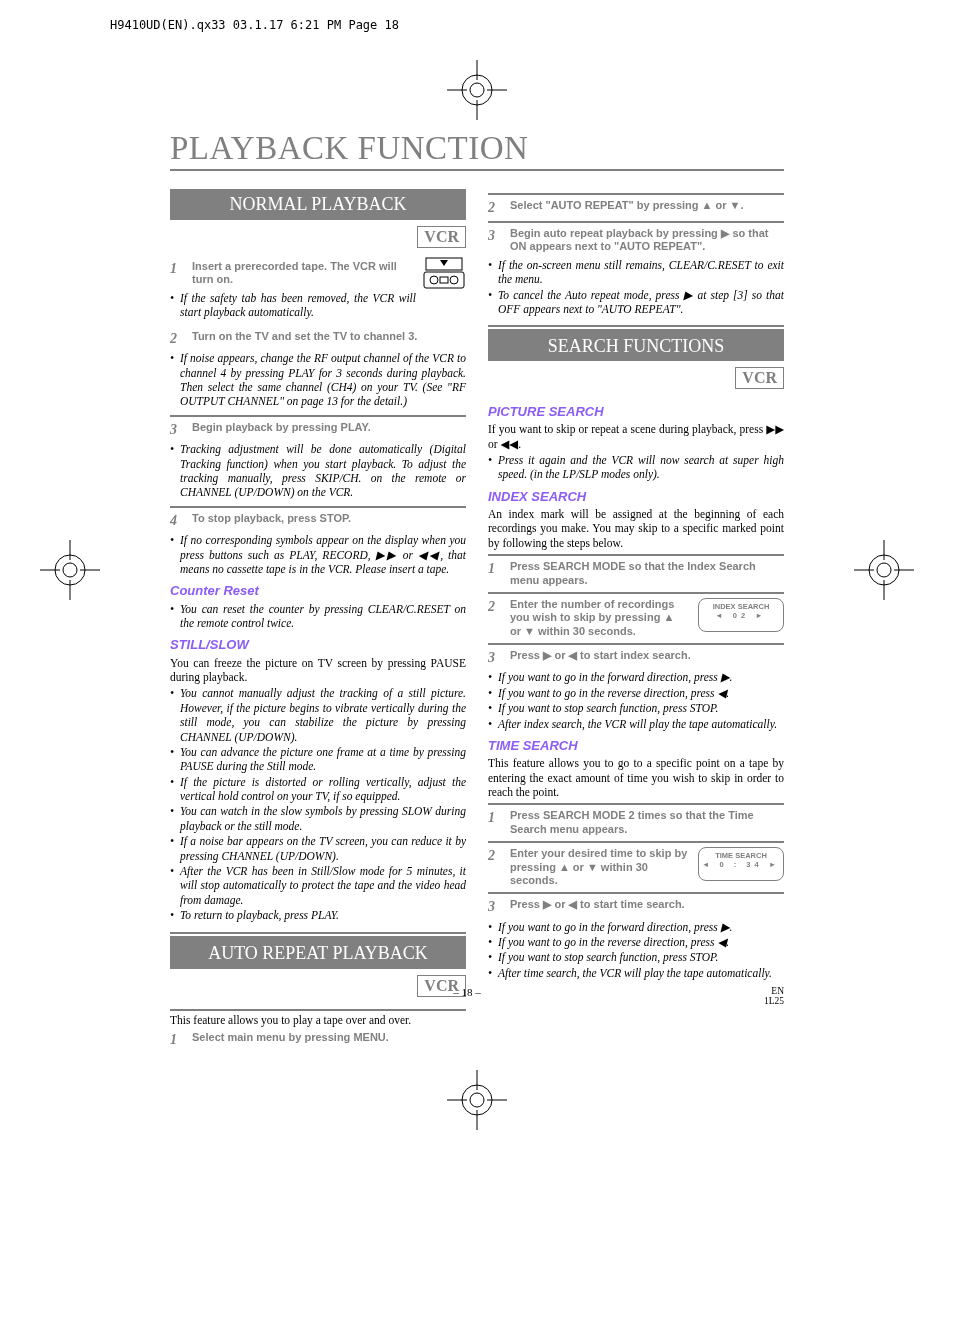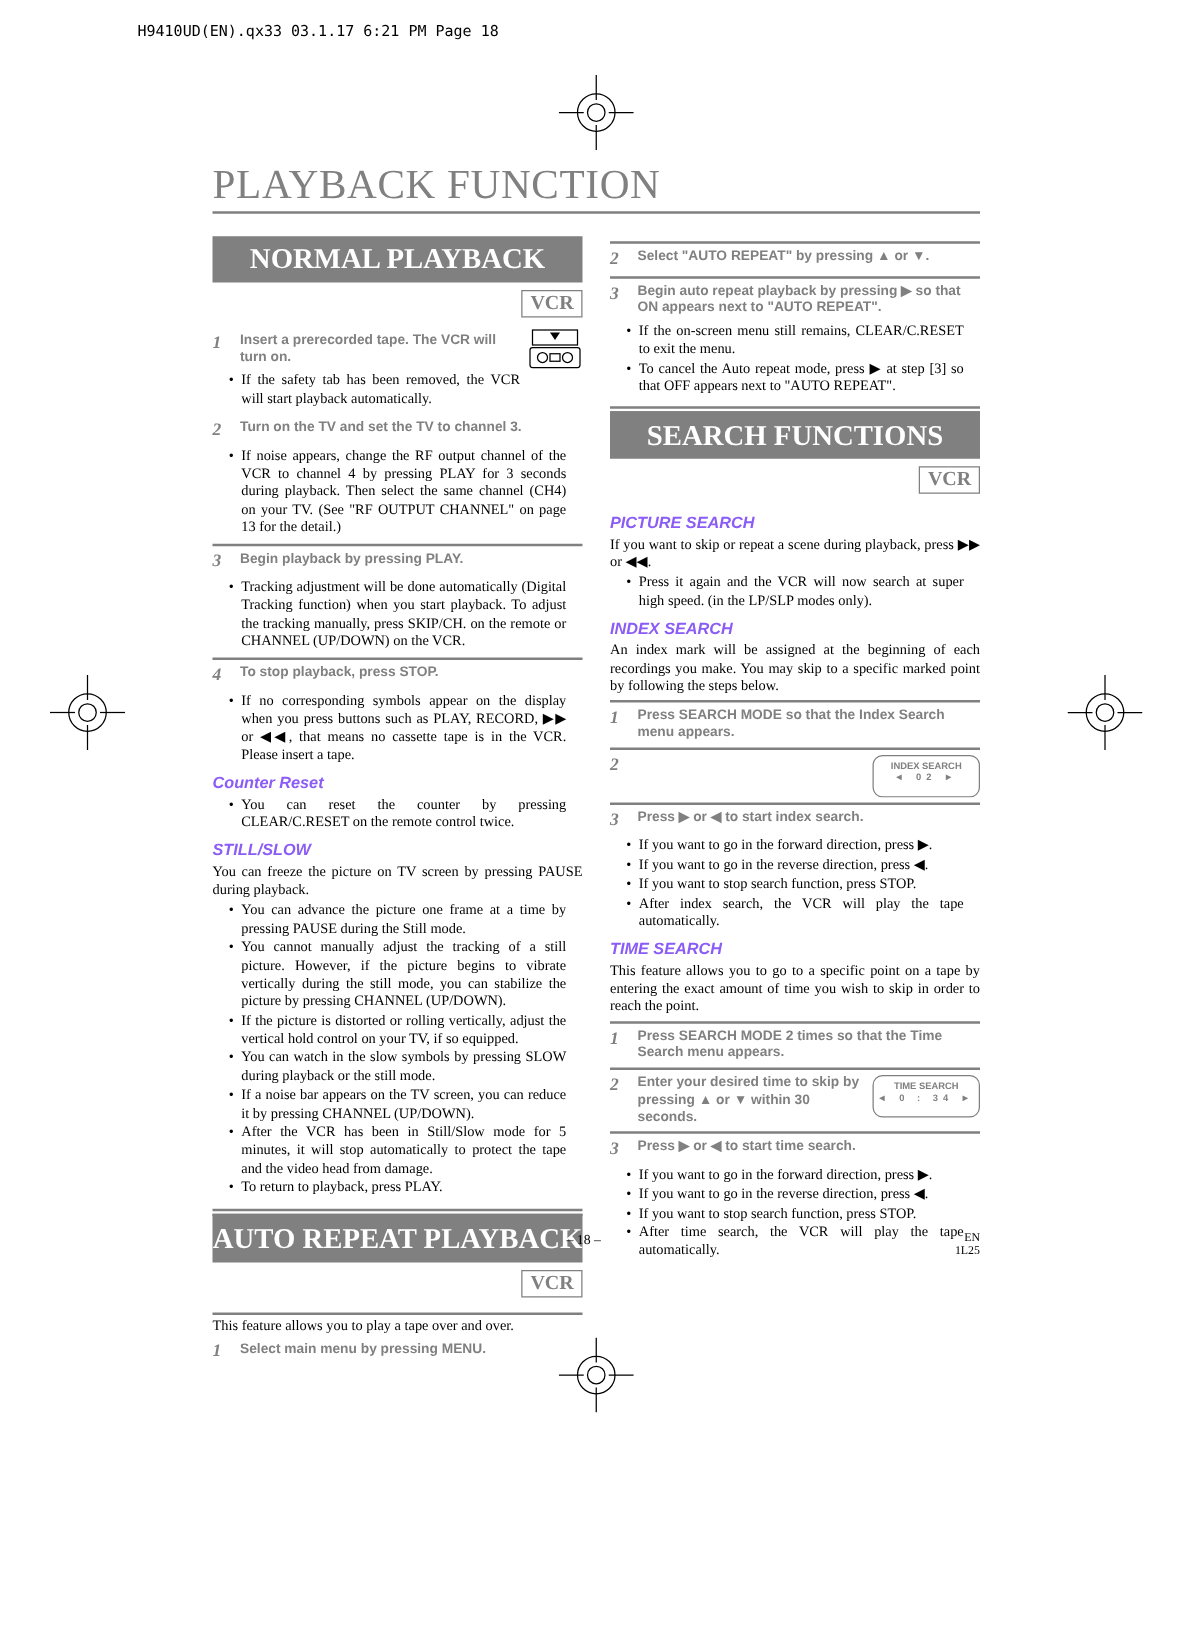--- a/index.html
+++ b/index.html
@@ -5,29 +5,29 @@
   * { margin:0; padding:0; box-sizing:border-box; }
   body { font-family:"Times New Roman",serif; background:#fff; color:#000; }
   .page { width:954px; height:1157px; margin:0 auto; position:relative; padding:0; }
   .slug { position:absolute; top:18px; left:110px; font-family:monospace; font-size:12px; color:#000; }
   .topmark { position:absolute; top:60px; left:50%; transform:translateX(-50%); }
   .cropmark svg { display:block; }
   .content { position:absolute; top:130px; left:170px; width:614px; }
   .title { font-family:"Times New Roman",serif; font-size:33px; color:#808080; border-bottom:2px solid #808080; padding-bottom:2px; margin-bottom:18px; letter-spacing:0.5px; }
   .cols { display:flex; gap:22px; }
   .col { width:296px; font-size:11.5px; line-height:1.25; }
-  .banner { background:#808080; color:#fff; font-family:"Times New Roman",serif; font-size:23px; font-weight:bold; text-align:center; padding:4px 0; border-top:2px solid #808080; margin-bottom:4px; }
+  .banner { background:#808080; color:#fff; font-family:"Times New Roman",serif; font-size:18px; font-weight:normal; text-align:center; padding:4px 0; border-top:2px solid #808080; margin-bottom:4px; }
   .banner.top { border-top:none; }
   .rule { height:2px; background:#808080; margin:4px 0 2px; }
   .vcrbadge { float:right; border:1.5px solid #808080; color:#808080; font-weight:bold; font-size:16px; padding:0 6px; margin-top:2px; font-family:"Times New Roman",serif; }
   .clr { clear:both; height:8px; }
   .step { color:#808080; font-family:Arial,Helvetica,sans-serif; font-weight:bold; font-size:11px; margin:4px 0; display:flex; gap:10px; }
   .step .num { font-style:italic; font-family:"Times New Roman",serif; font-size:14px; min-width:12px; }
   .step .txt { flex:1; }
-  ul.blt { list-style:none; padding:0; margin:2px 13px 6px; }
+  ul.blt { list-style:none; padding:0; margin:2px 0 6px;font-style:italic; }
   ul.blt > li { position:relative; padding-left:10px; text-align:justify; margin-bottom:1px; }
   ul.blt > li::before { content:"•"; position:absolute; left:0; top:0; }
   .subhead { color:#8b5cf6; font-family:Arial,Helvetica,sans-serif; font-weight:bold; font-style:italic; font-size:13px; margin-top:7px; margin-bottom:2px; }
   .para { text-align:justify; margin-bottom:2px; }
   .cassette { float:right; width:44px; margin-left:6px; }
   .osd { float:right; width:86px; height:34px; border:1.5px solid #808080; border-radius:8px; font-size:7.5px; color:#808080; font-family:Arial,sans-serif; text-align:center; padding-top:3px; margin-left:10px; }
   .osd .arrows { letter-spacing:4px; }
   .footer { position:absolute; top:986px; left:170px; width:614px; font-size:11px; display:flex; justify-content:space-between; }
   .footer .r { text-align:right; font-size:9.5px; line-height:1.1; }
   .bottommark { position:absolute; top:1070px; left:50%; transform:translateX(-50%); }
@@ -130,22 +130,22 @@
           </ul>
 
         <div class="subhead">Counter Reset</div>
         <ul class="blt">
             <li>You can reset the counter by pressing CLEAR/C.RESET on the remote control twice.</li>
           </ul>
 
         <div class="subhead">STILL/SLOW</div>
         <div class="para">You can freeze the picture on TV screen by pressing PAUSE during playback.</div>
         <ul class="blt">
+          <li>You cannot manually adjust the tracking of a still picture. However, if the picture begins to vibrate vertically during the still mode, you can stabilize the picture by pressing CHANNEL (UP/DOWN).</li>
           <li>You can advance the picture one frame at a time by pressing PAUSE during the Still mode.</li>
-          <li>You cannot manually adjust the tracking of a still picture. However, if the picture begins to vibrate vertically during the still mode, you can stabilize the picture by pressing CHANNEL (UP/DOWN).</li>
           <li>If the picture is distorted or rolling vertically, adjust the vertical hold control on your TV, if so equipped.</li>
           <li>You can watch in the slow symbols by pressing SLOW during playback or the still mode.</li>
           <li>If a noise bar appears on the TV screen, you can reduce it by pressing CHANNEL (UP/DOWN).</li>
           <li>After the VCR has been in Still/Slow mode for 5 minutes, it will stop automatically to protect the tape and the video head from damage.</li>
           <li>To return to playback, press PLAY.</li>
         </ul>
 
         <div class="rule" style="margin-top:10px"></div>
         <div class="banner">AUTO REPEAT PLAYBACK</div>
         <span class="vcrbadge">VCR</span>
@@ -190,20 +190,21 @@
         <div class="rule"></div>
         <div class="step">
             <span class="num">1</span>
             <span class="txt">Press SEARCH MODE so that the Index Search menu appears.</span>
           </div>
         <div class="rule"></div>
         <div class="step">
             <span class="num">2</span>
             <span class="txt" style="overflow:hidden">
           <span class="osd"><span>INDEX SEARCH</span><br><span class="arrows">◄ <span>02</span> ►</span></span>
+          <span>Enter the number of recordings you wish to skip by pressing ▲ or ▼ within 30 seconds.</span>
         </span>
           </div>
         <div class="rule" style="clear:both"></div>
         <div class="step">
             <span class="num">3</span>
             <span class="txt">Press ▶ or ◀ to start index search.</span>
           </div>
         <ul class="blt">
           <li>If you want to go in the forward direction, press ▶.</li>
           <li>If you want to go in the reverse direction, press ◀.</li>

